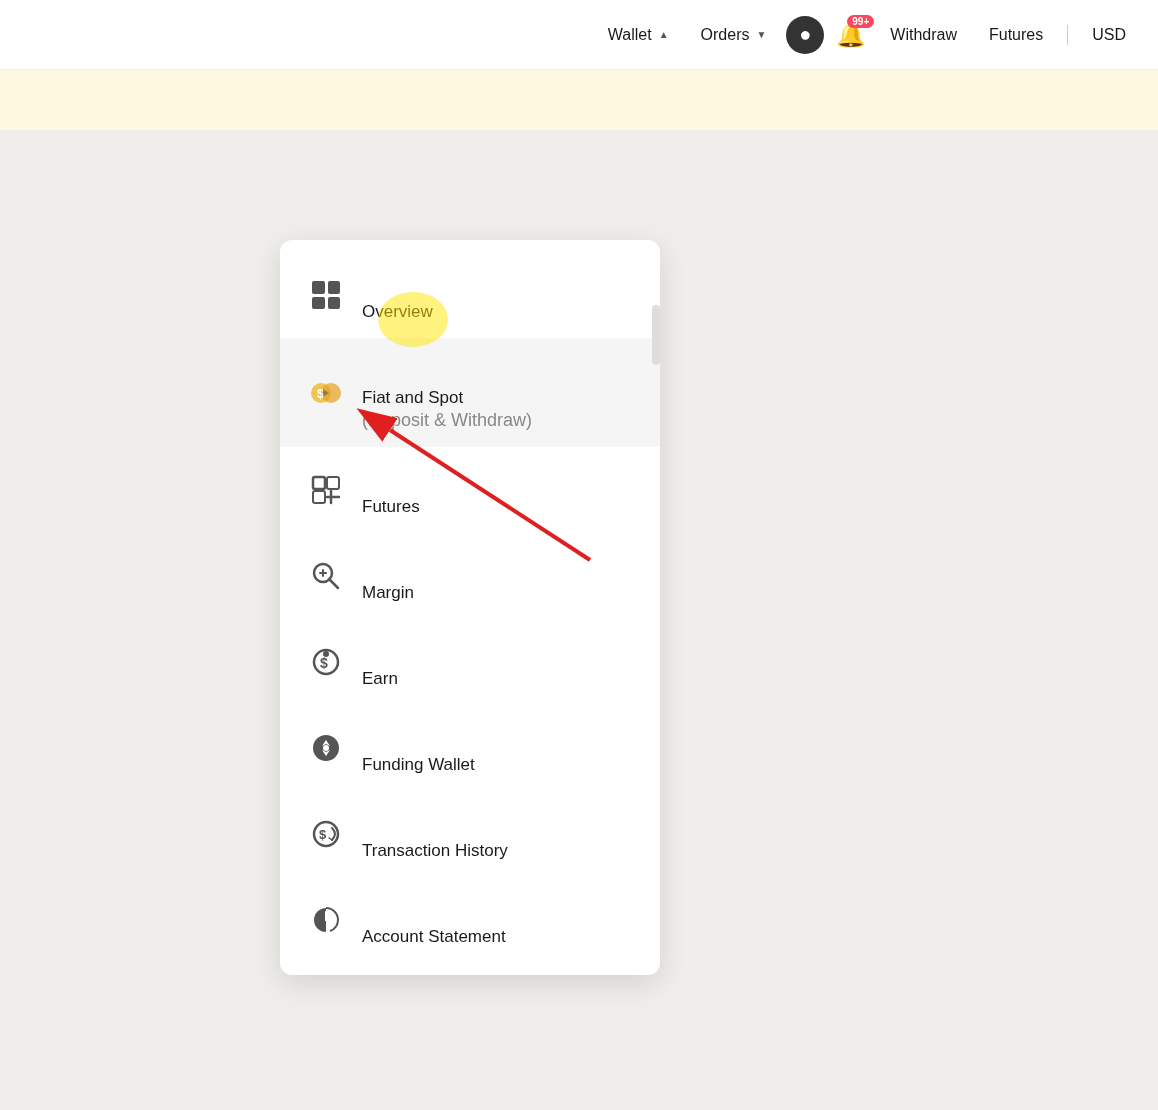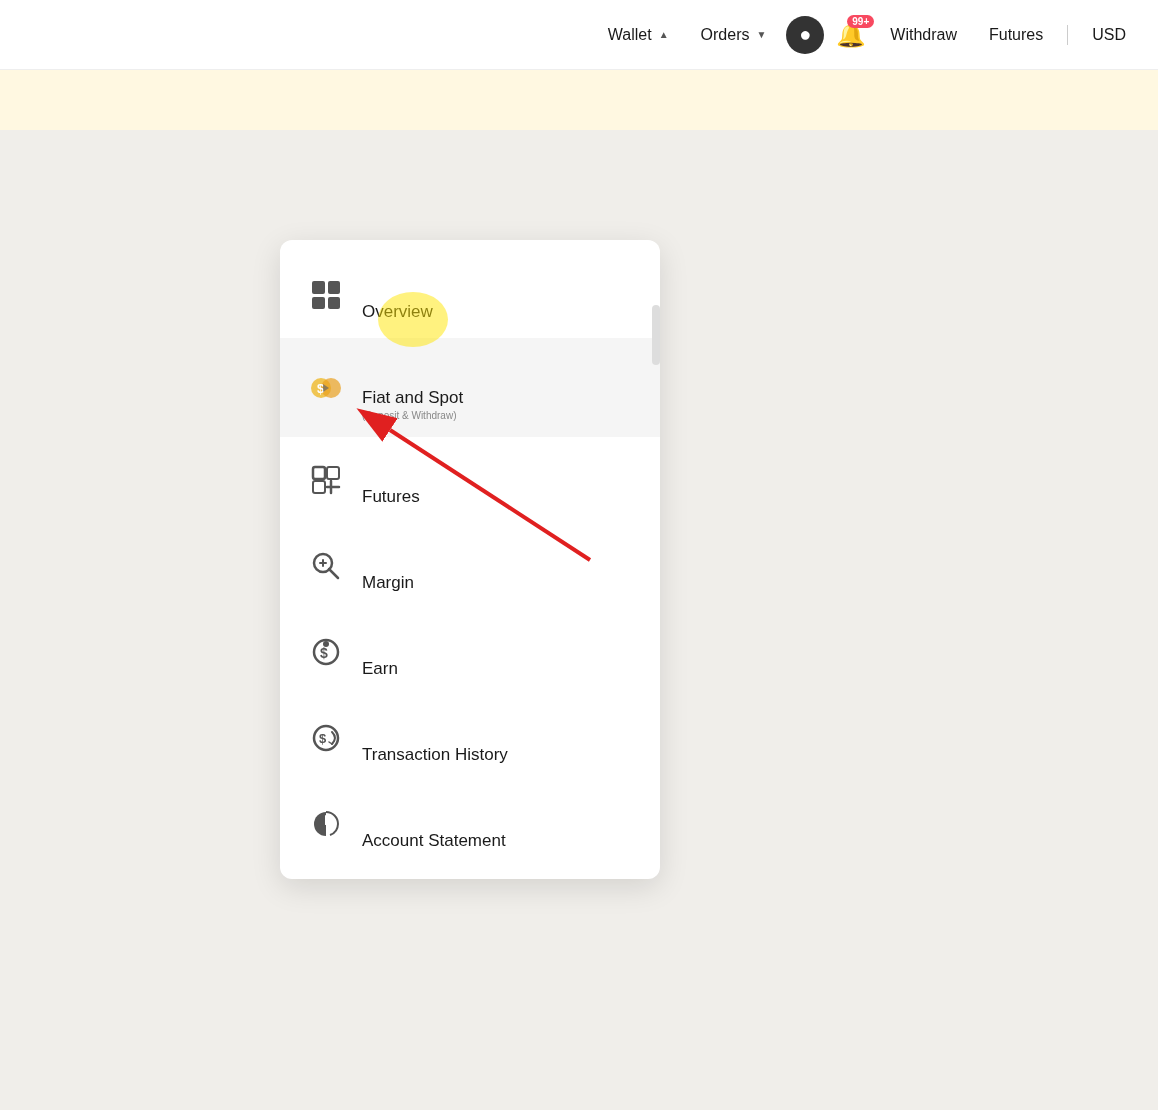--- a/index.html
+++ b/index.html
@@ -169,21 +169,21 @@
       display: flex;
       flex-direction: column;
     }
     .menu-item-label {
       font-size: 17px;
       font-weight: 500;
       color: #1a1a1a;
       margin-top: 34px;
     }
     .menu-item-sublabel {
-      font-size: 10px;
+      font-size: 18px;
       color: #888;
       margin-top: 2px;
     }
 
     
     .icon-overview {
       display: grid;
       grid-template-columns: 1fr 1fr;
       gap: 3px;
       width: 28px;
@@ -366,20 +366,33 @@
           <circle cx="16" cy="16" r="12" stroke="#555" stroke-width="2.5" fill="none"></circle>
           <text x="10" y="22" font-size="14" fill="#555" font-weight="bold">$</text>
           <circle cx="16" cy="8" r="3" fill="#555"></circle>
         </svg>
       </div>
       <div class="menu-item-text">
         <span class="menu-item-label">Earn</span>
       </div>
     </div>
 
+    <div class="menu-item">
+      <div class="menu-icon">
+        <svg width="32" height="32" viewBox="0 0 32 32" fill="none">
+          <circle cx="16" cy="16" r="13" fill="#555"></circle>
+          <polygon points="16,8 20,14 16,12 12,14" fill="white"></polygon>
+          <polygon points="16,24 12,18 16,20 20,18" fill="white"></polygon>
+          <circle cx="16" cy="16" r="3" fill="white"></circle>
+        </svg>
+      </div>
+      <div class="menu-item-text">
+        <span class="menu-item-label">Funding Wallet</span>
+      </div>
+    </div>
 
     <div class="menu-item">
       <div class="menu-icon">
         <svg width="32" height="32" viewBox="0 0 32 32" fill="none">
           <circle cx="16" cy="16" r="12" stroke="#555" stroke-width="2.5" fill="none"></circle>
           <text x="9" y="21" font-size="13" fill="#555" font-weight="bold">$</text>
           <path d="M22 10 C26 14 26 18 22 22" stroke="#555" stroke-width="2" fill="none" stroke-linecap="round"></path>
           <path d="M22 22 L19 20 M22 22 L24 19" stroke="#555" stroke-width="1.5" stroke-linecap="round"></path>
         </svg>
       </div>

